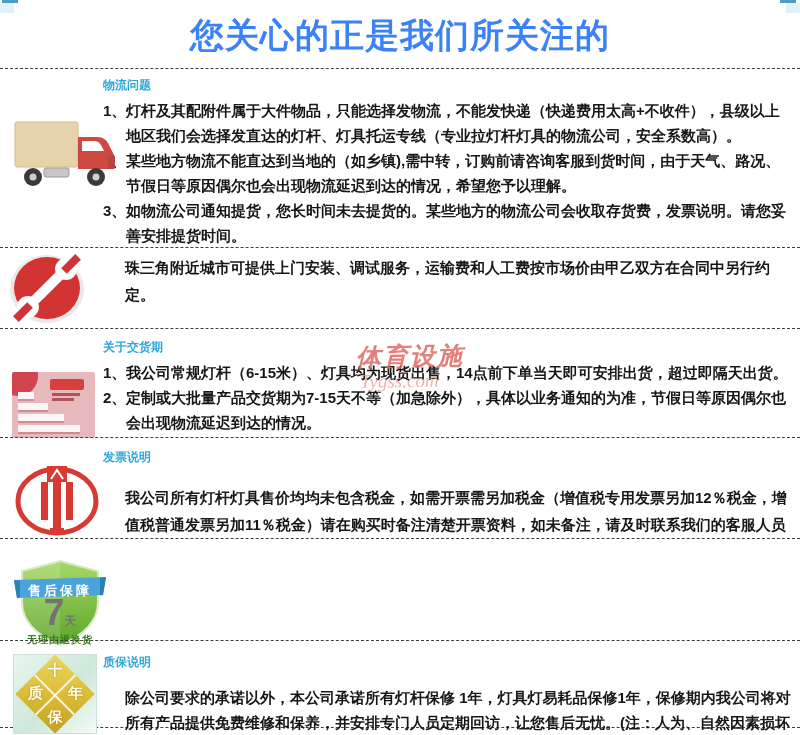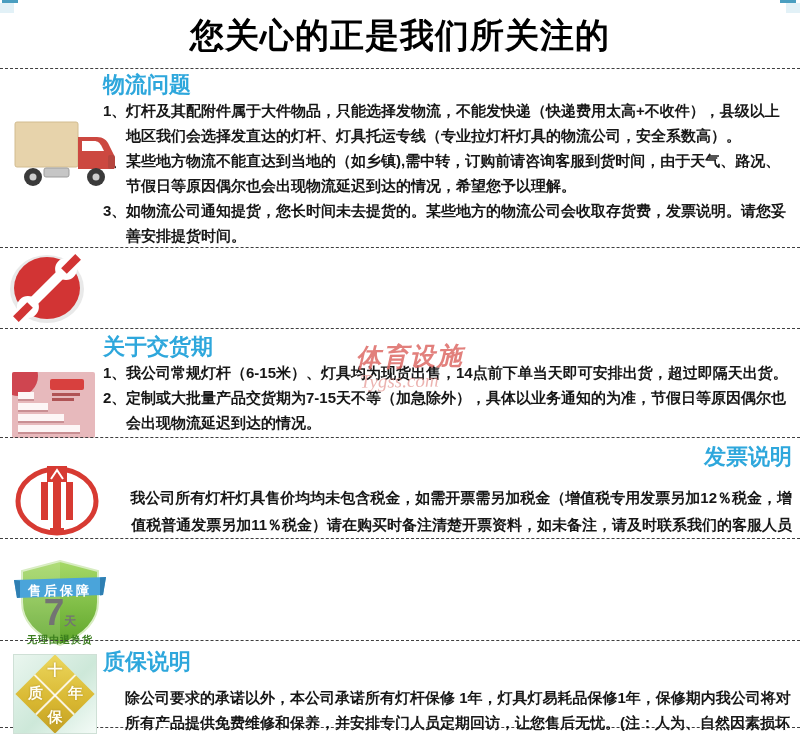--- a/index.html
+++ b/index.html
@@ -5,32 +5,32 @@
   html,body{margin:0;padding:0;background:#fff;}
   .page{position:relative;width:800px;height:735px;background:#fff;overflow:hidden;
         font-family:"Liberation Sans",sans-serif;}
   
   .corner-bar{position:absolute;height:3px;width:16px;background:#4a9ec0;top:0;}
   .corner-bar.tl{left:2px;} .corner-bar.tr{left:780px;}
   .corner-sq{position:absolute;width:14px;height:10px;background:#e2f1f7;top:3px;}
   .corner-sq.tl{left:0;} .corner-sq.tr{left:786px;}
   
   .title{height:68px;box-sizing:border-box;padding-top:13px;text-align:center;
-         font-size:34px;font-weight:900;color:#000000;letter-spacing:1px;
+         font-size:34px;font-weight:900;color:#3b82f6;letter-spacing:1px;
          font-family:"Liberation Sans",sans-serif;}
   
   .sec{position:relative;box-sizing:border-box;border-top:1px dashed #3f3f3f;
        padding-left:103px;padding-right:8px;}
   .s1{height:179px;padding-top:6px;}
   .s2{height:81px;padding-top:6px;}
   .s3{height:109px;padding-top:8px;}
-  .s4{height:101px;padding-top:9px;text-align:right;}
+  .s4{height:101px;padding-top:9px;}
   .s5{height:102px;padding-top:11px;}
   .s6{height:88px;padding-top:11px;border-bottom:1px dashed #3f3f3f;}
-  .h{font-size:22px;font-weight:bold;color:#2ea7dc;margin:0 0 3px 0;line-height:20px;}
+  .h{font-size:12px;font-weight:bold;color:#2ea7dc;margin:0 0 3px 0;line-height:20px;}
   .s2 .h{margin-bottom:21px}.s4 .h{margin-bottom:17px}.s5 .h{margin-bottom:13px}.s6 .h{margin-bottom:13px}
   .li{display:flex;font-size:15px;line-height:25px;color:#171717;font-weight:600;}
   .num{width:23px;flex:none;}
   .t{flex:1;}
   .para{margin-left:22px;font-size:15px;line-height:27px;color:#171717;font-weight:600;}
   .s6 .para{line-height:25px;}
   
   .icon{position:absolute;}
   .icon.truck{left:14px;top:46px;}
   .icon.wrench{left:8px;top:6px;}
@@ -119,20 +119,21 @@
         <ellipse cx="39" cy="34" rx="33" ry="31" fill="#d23434"></ellipse>
         <g transform="translate(39,34) rotate(45)">
           <rect x="-5" y="-26" width="10" height="52" rx="4" fill="#ffffff"></rect>
           <circle cx="0" cy="-27" r="11" fill="#ffffff"></circle>
           <rect x="-4" y="-44" width="8" height="20" fill="#d23434"></rect>
           <circle cx="0" cy="27" r="11" fill="#ffffff"></circle>
           <rect x="-4" y="24" width="8" height="20" fill="#d23434"></rect>
         </g>
       </svg>
     </div>
+    <div class="para">珠三角附近城市可提供上门安装、调试服务，运输费和人工费按市场价由甲乙双方在合同中另行约定。</div>
   </div>
 
   <div class="sec s3">
     <div class="wm">
       <div class="wm1">体育设施</div>
       <div class="wm2">Tygss.com</div>
     </div>
     <div class="icon delivery">
       <div class="d-box">
         <div class="d-arc"></div>

